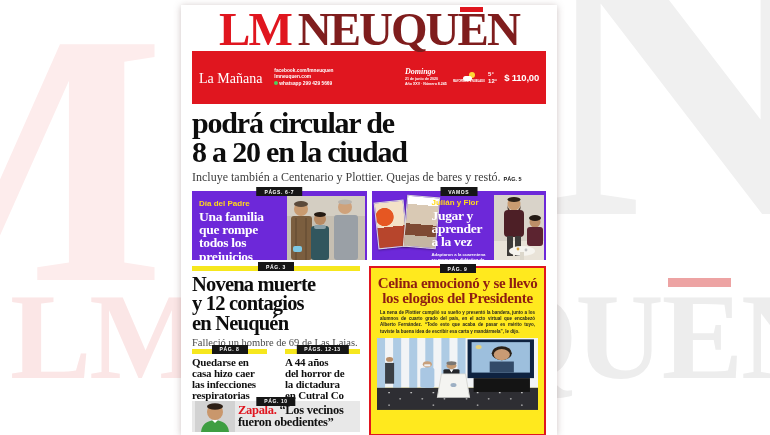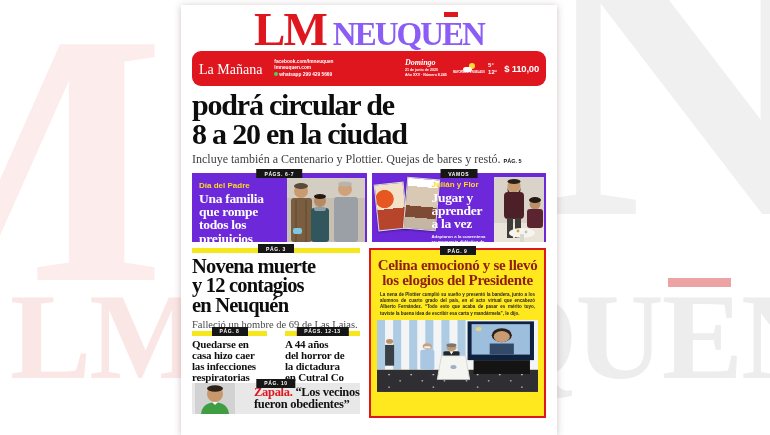--- a/index.html
+++ b/index.html
@@ -15,24 +15,24 @@
   .wm-nq{color:#ededed;}
   .wm-e{position:relative;display:inline-block;}
   .wm-e::before{content:"";position:absolute;left:6px;right:10px;top:2px;height:9px;background:#eda3a3;}
   
   .page{position:absolute;left:181px;top:5px;width:376px;height:430px;background:#fff;z-index:2;
         box-shadow:0 1px 7px rgba(110,80,80,.35);padding:3px 11px 0;box-sizing:border-box;}
   
   .m-title{display:flex;justify-content:center;align-items:baseline;gap:7px;height:42px;
            font-family:"Liberation Serif","DejaVu Serif",serif;font-weight:bold;letter-spacing:-2px;}
   .logo-lm{font-size:47px;line-height:42px;color:#e0161f;}
-  .logo-nq{font-size:33px;line-height:42px;color:#8b5cf6;}
+  .logo-nq{font-size:47px;line-height:42px;color:#7f1d1d;}
   .logo-e{position:relative;display:inline-block;}
   .logo-e::before{content:"";position:absolute;left:2px;right:4px;top:-1px;height:5px;background:#e0161f;}
-  .m-band{height:21px;background:#e0161f;display:flex;align-items:center;padding:7px 7px;color:#fff;margin-top:1px;border-radius:9px;}
+  .m-band{height:21px;background:#e0161f;display:flex;align-items:center;padding:16px 7px;color:#fff;margin-top:1px;}
   .bb-brand{font-family:"Liberation Serif","DejaVu Serif",serif;font-size:14px;margin-right:12px;transform:translateY(1px);}
   .bb-contacts{font-size:4.8px;font-weight:bold;line-height:1.3;}
   .wa-dot{display:inline-block;width:4px;height:4px;border-radius:50%;background:#4fce5d;vertical-align:middle;margin-right:1px;}
   .bb-spacer{flex:1;}
   .bb-day{margin-right:6px;}
   .bb-day .d{font-family:"Liberation Serif","DejaVu Serif",serif;font-style:italic;font-weight:bold;font-size:8px;line-height:1.1;}
   .bb-day .dd{font-size:3.6px;font-weight:bold;line-height:1.3;}
   .bb-weather{display:flex;align-items:center;gap:3px;margin-right:7px;}
   .wicon-wrap{text-align:center;}
   .wicon{position:relative;width:12px;height:9px;margin:0 auto;}
@@ -73,21 +73,21 @@
   .col-left{width:168px;display:flex;flex-direction:column;}
   .yrule{height:5px;background:#f6e71d;position:relative;}
   .sec-h{font-family:"Liberation Serif","DejaVu Serif",serif;font-weight:bold;font-size:20.5px;
          line-height:.96;letter-spacing:-.8px;color:#0d0d0d;margin-top:4px;}
   .sec-sub{font-family:"Liberation Serif","DejaVu Serif",serif;font-size:10.5px;color:#4a4a4a;margin-top:3px;}
   .briefs{display:flex;gap:18px;margin-top:1px;}
   .brief{flex:1;}
   .brief-t{font-family:"Liberation Serif","DejaVu Serif",serif;font-weight:bold;font-size:11px;
            line-height:1.0;letter-spacing:-.2px;color:#101010;margin-top:3px;}
   .zapala{margin-top:auto;margin-bottom:4px;background:#e8e8e8;height:33px;position:relative;
-          display:flex;align-items:center;padding-left:62px;box-sizing:border-box;}
+          display:flex;align-items:center;padding-left:46px;box-sizing:border-box;}
   .z-photo{position:absolute;left:3px;bottom:0;width:40px;height:31px;}
   .z-text{font-family:"Liberation Serif","DejaVu Serif",serif;font-weight:bold;font-size:12.5px;
           line-height:1.0;letter-spacing:-.3px;color:#111;}
   .z-k{color:#e0161f;}
   .col-right{flex:1;position:relative;}
   .president{position:absolute;inset:0;background:#ffe91e;border:2px solid #e0161f;box-sizing:border-box;
              padding:8px 6px 24px;display:flex;flex-direction:column;}
   .p-h{font-family:"Liberation Serif","DejaVu Serif",serif;font-weight:bold;color:#8e1d12;font-size:15px;
        line-height:1.03;text-align:center;letter-spacing:-.3px;}
   .p-body{font-size:4.5px;font-weight:bold;color:#1f1f1f;line-height:1.4;text-align:justify;margin:3px 3px 2px;}

